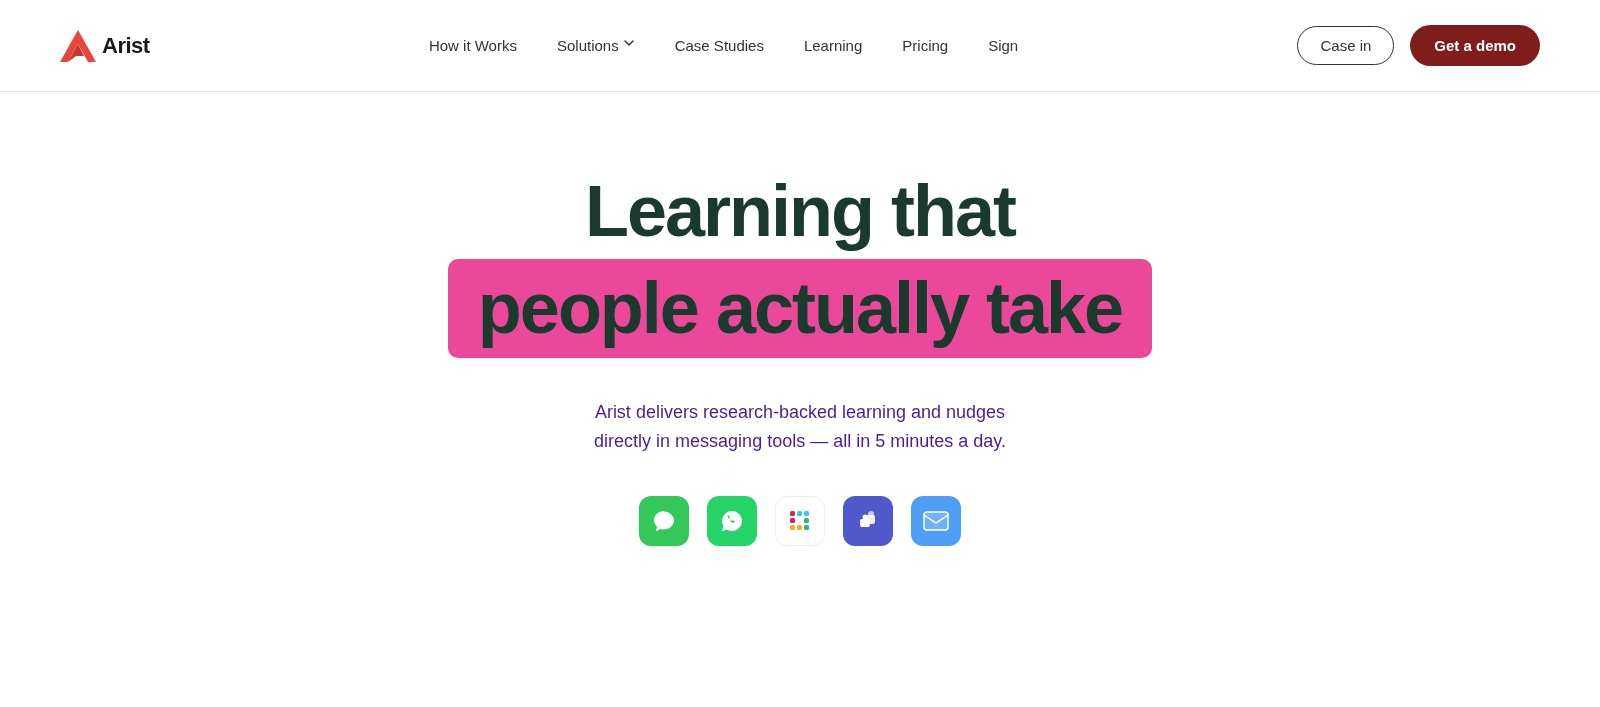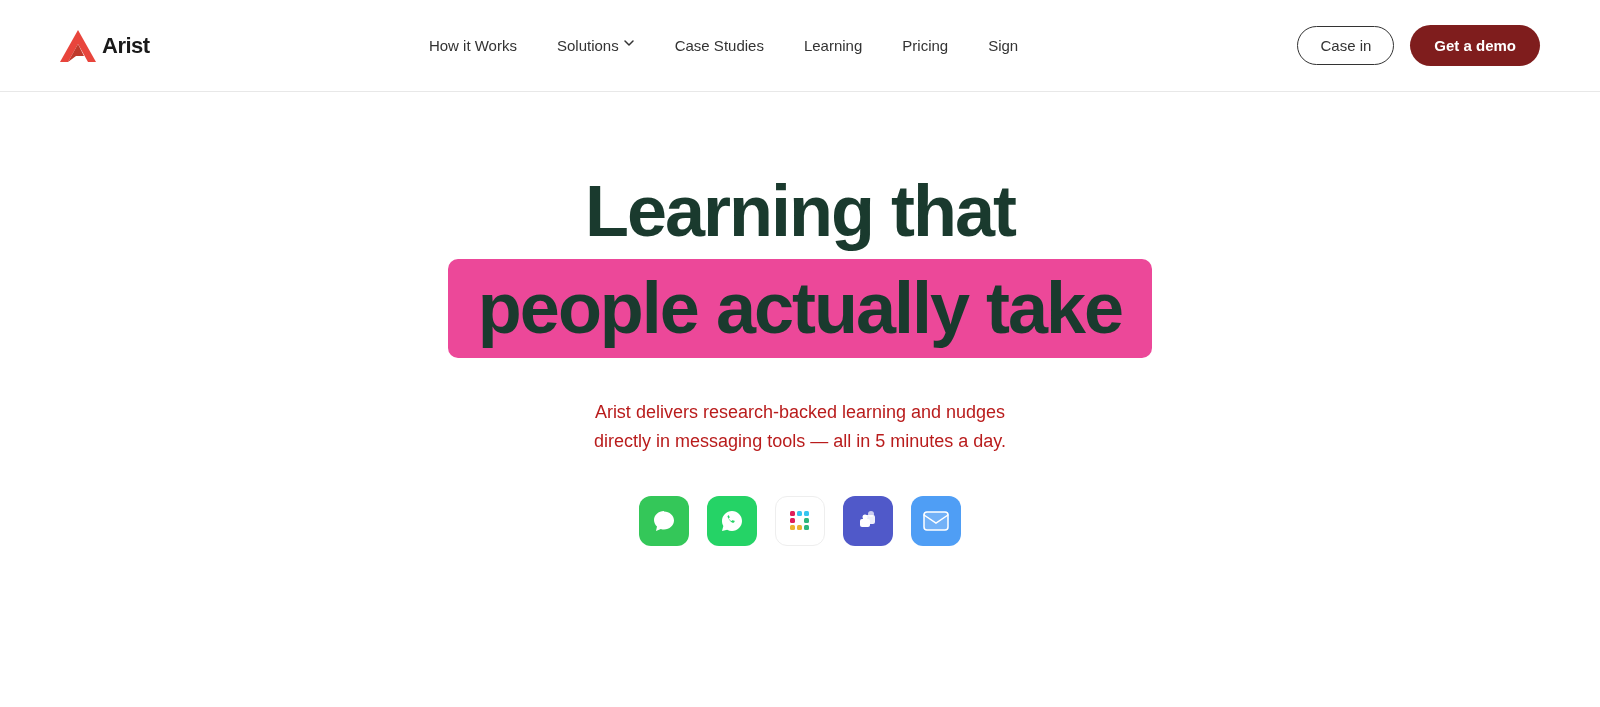--- a/index.html
+++ b/index.html
@@ -129,21 +129,21 @@
       font-size: 72px;
       font-weight: 700;
       color: #1a3a2e;
       line-height: 1.15;
       letter-spacing: -2px;
     }
 
     .hero-subtitle {
       margin-top: 40px;
       font-size: 18px;
-      color: #b91c1c;
+      color: #4c1d95;
       line-height: 1.6;
       max-width: 480px;
     }
 
     .hero-icons {
       display: flex;
       align-items: center;
       gap: 18px;
       margin-top: 40px;
     }

